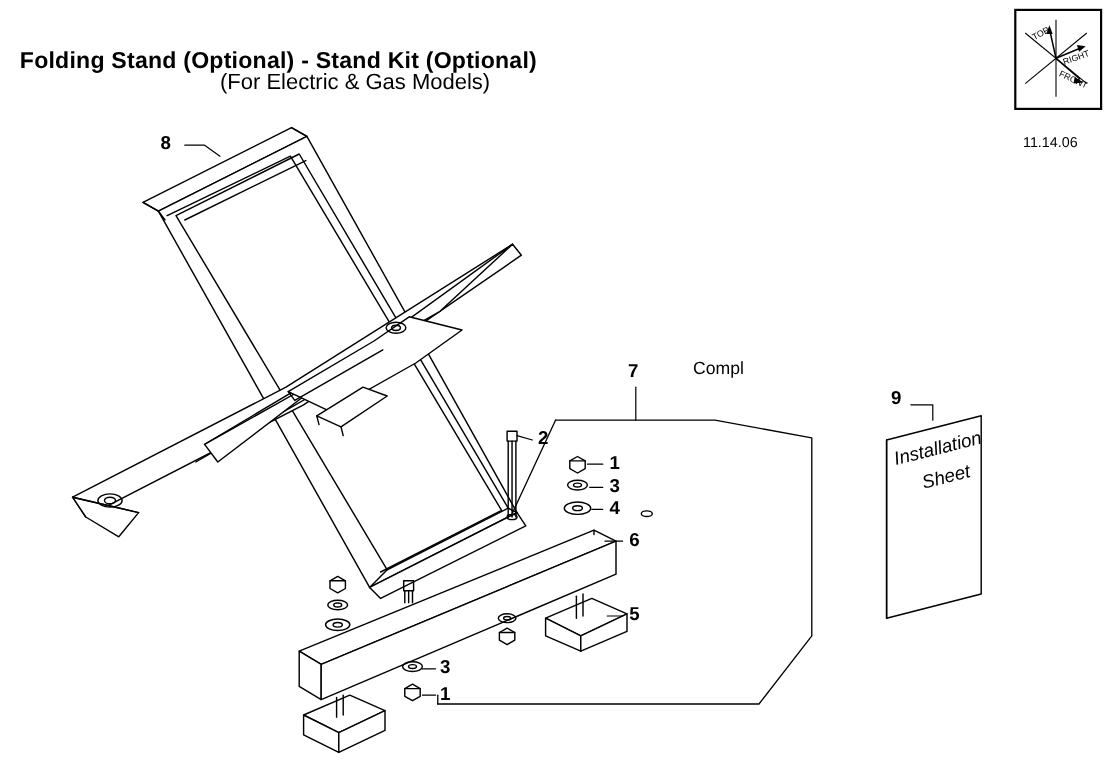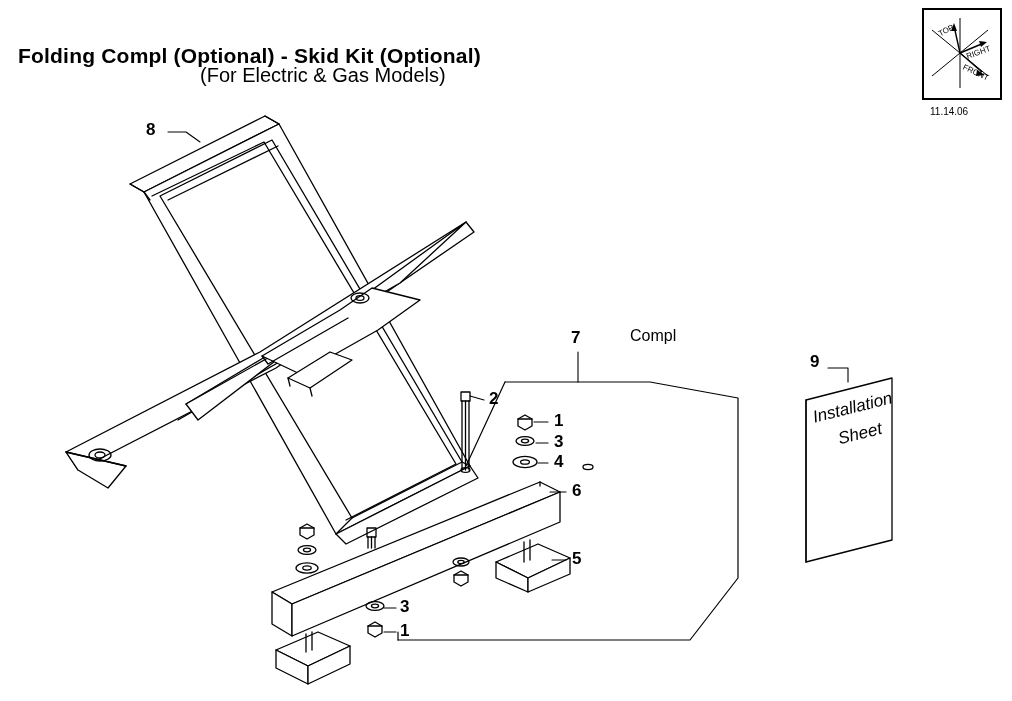--- a/index.html
+++ b/index.html
@@ -42,22 +42,22 @@
   }
   .plain-label {
     position: absolute;
     font-size: 16px;
     font-weight: normal;
     white-space: nowrap;
   }
   .revdate {
     position: absolute;
     left: 930px;
-    top: 106px;
-    font-size: 10px;
+    top: 122px;
+    font-size: 13px;
     white-space: nowrap;
   }
   .orient-box {
     position: absolute;
     left: 922px;
     top: 8px;
     width: 76px;
     height: 88px;
     border: 2px solid #000;
     background: #fff;
@@ -80,21 +80,21 @@
     font-style: italic;
     white-space: nowrap;
     color: #000;
   }
 </style>
 </head>
 <body>
 
 <div id="page">
 
-  <div class="title">Folding Compl (Optional) - Skid Kit (Optional)</div>
+  <div class="title">Folding Stand (Optional) - Stand Kit (Optional)</div>
   <div class="subtitle">(For Electric &amp; Gas Models)</div>
 
   <div class="orient-box">
     <svg width="72" height="84" viewBox="0 0 72 84">
       <line x1="8" y1="20" x2="64" y2="66" stroke="#000" stroke-width="1"></line>
       <line x1="64" y1="20" x2="8" y2="66" stroke="#000" stroke-width="1"></line>
       <line x1="36" y1="8" x2="36" y2="78" stroke="#000" stroke-width="1"></line>
 
       <line x1="36" y1="43" x2="30" y2="16" stroke="#000" stroke-width="1.4"></line>
       <polygon points="30,13 33,21 27,21" fill="#000"></polygon>

